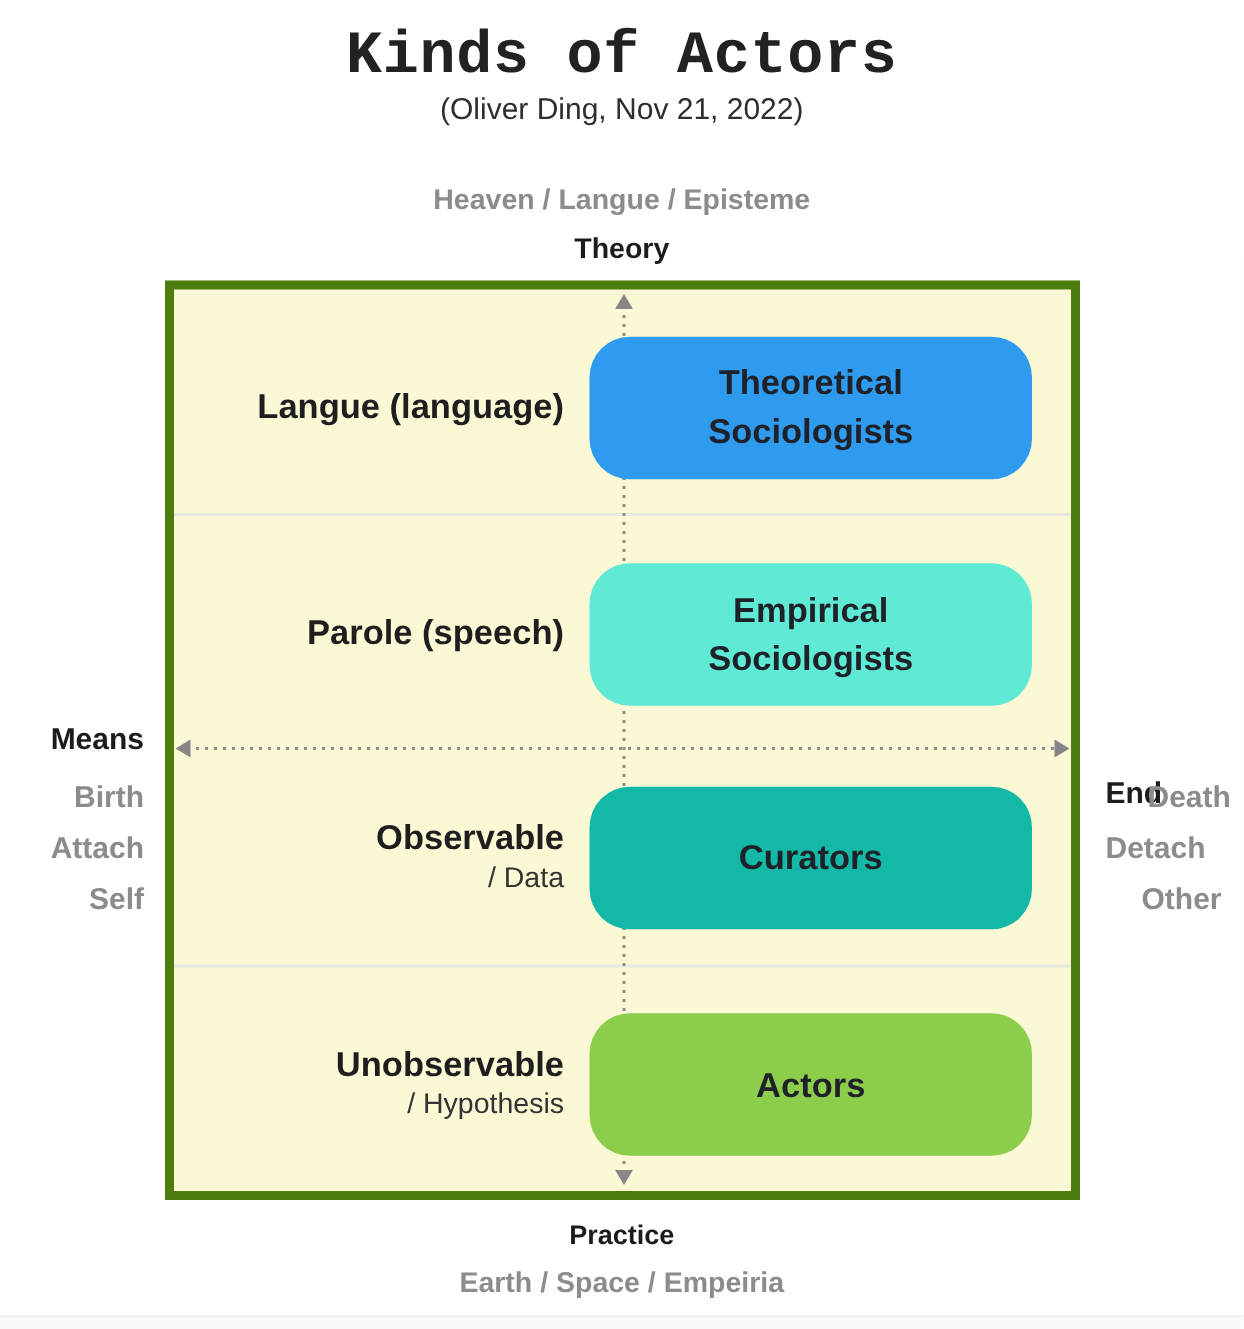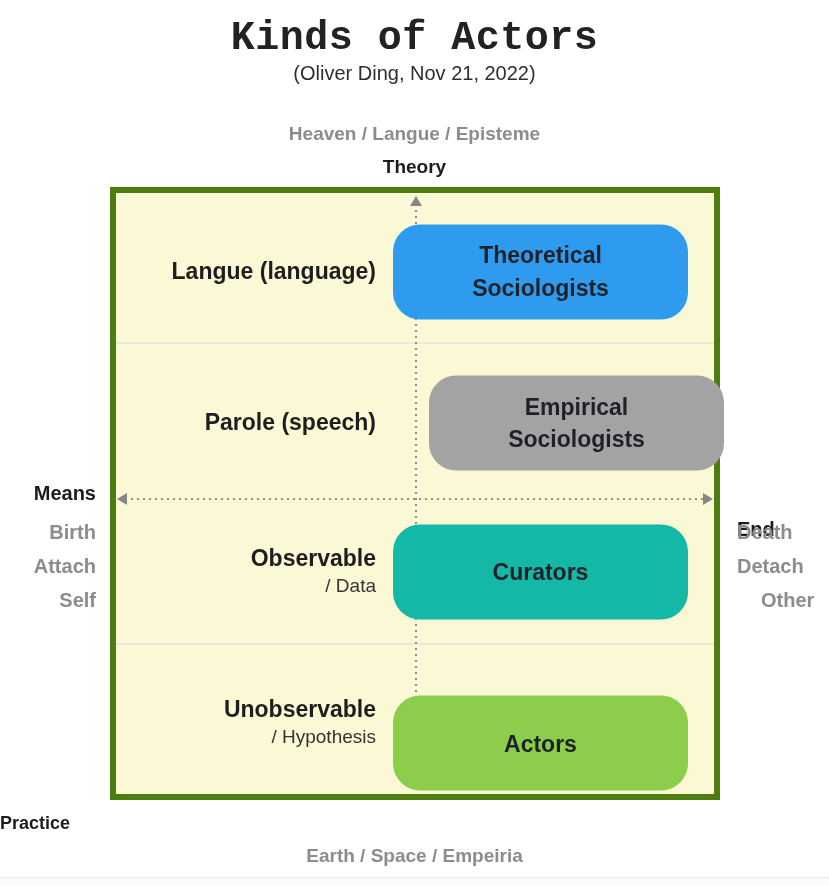--- a/index.html
+++ b/index.html
@@ -16,21 +16,21 @@
 
   .title{position:absolute;top:16px;left:0;width:100%;text-align:center;
          font-size:40px;font-weight:bold;color:var(--ink);letter-spacing:0.5px;font-family:Liberation Mono, monospace;}
   .subtitle{position:absolute;top:62px;left:0;width:100%;text-align:center;
          font-size:20px;color:#2e2e2e;}
 
   .axis-top-outer{position:absolute;top:123px;left:0;width:100%;text-align:center;
          font-size:19px;font-weight:bold;color:var(--gray-label);}
   .axis-top-inner{position:absolute;top:156px;left:0;width:100%;text-align:center;
          font-size:19px;font-weight:bold;color:#1c1c1c;}
-  .axis-bottom-inner{position:absolute;top:813px;left:0;width:100%;text-align:left;
+  .axis-bottom-inner{position:absolute;top:813px;left:0;width:100%;text-align:center;
          font-size:18px;font-weight:bold;color:#1c1c1c;}
   .axis-bottom-outer{position:absolute;top:845px;left:0;width:100%;text-align:center;
          font-size:19px;font-weight:bold;color:var(--gray-label);}
 
   .diagram{position:absolute;left:110px;top:187px;width:610px;height:613px;
          background:var(--cream);border:6px solid #4d7c0f;}
 
   .rows{display:flex;flex-direction:column;height:100%;}
   .row{flex:1;position:relative;}
   .row.divider{border-bottom:2px solid #e8e9dc;}
@@ -64,21 +64,21 @@
   .h-arrow::after{content:"";position:absolute;right:-2px;top:-5px;width:0;height:0;
          border-top:6px solid transparent;border-bottom:6px solid transparent;
          border-left:10px solid #868686;}
 
   
   .side-left{position:absolute;left:0;width:96px;text-align:right;}
   .side-right{position:absolute;left:737px;width:92px;text-align:left;}
   .side-primary{font-size:20px;font-weight:bold;color:#1c1c1c;}
   .side-secondary{font-size:20px;font-weight:bold;color:var(--gray-label);}
   .y-means{top:482px;} .y-end{top:482px;margin-top:36px;}
-  .y-1{top:521px;} .y-2{top:555px;} .y-3{top:589px;padding-left:24px;}
+  .y-1{top:521px;padding-left:28px;} .y-2{top:555px;} .y-3{top:589px;padding-left:24px;}
 
   .page-bottom-line{position:absolute;left:0;right:0;top:877px;height:1px;background:#ececec;}
   .page-bottom-area{position:absolute;left:0;right:0;top:878px;bottom:0;background:#fbfbfb;}
 </style>
 </head>
 <body>
 
 <div class="page">
 
   <div class="title">Kinds of Actors</div>
@@ -101,41 +101,41 @@
         <div class="tag" style="background: rgb(46, 155, 238);">
           <span>Theoretical Sociologists</span>
         </div>
       </div>
 
       <div class="row">
         <div class="row-label">
           <div class="main">Parole (speech)</div>
 
         </div>
-        <div class="tag" style="background: #a3a3a3; margin-left: 36px;">
+        <div class="tag" style="background: #5eead4;">
           <span>Empirical Sociologists</span>
         </div>
       </div>
 
       <div class="row divider">
         <div class="row-label">
           <div class="main">Observable</div>
           <div class="sub">/ Data</div>
         </div>
         <div class="tag" style="background: #14b8a6;">
           <span>Curators</span>
         </div>
       </div>
 
       <div class="row">
         <div class="row-label">
           <div class="main">Unobservable</div>
           <div class="sub">/ Hypothesis</div>
         </div>
-        <div class="tag" style="background: rgb(140, 206, 75); margin-top: 20px;">
+        <div class="tag" style="background: rgb(140, 206, 75);">
           <span>Actors</span>
         </div>
       </div>
 
     </div>
   </div>
 
   <div class="side-left side-primary y-means">Means</div>
   <div class="side-left side-secondary y-1">Birth</div>
   <div class="side-left side-secondary y-2">Attach</div>

